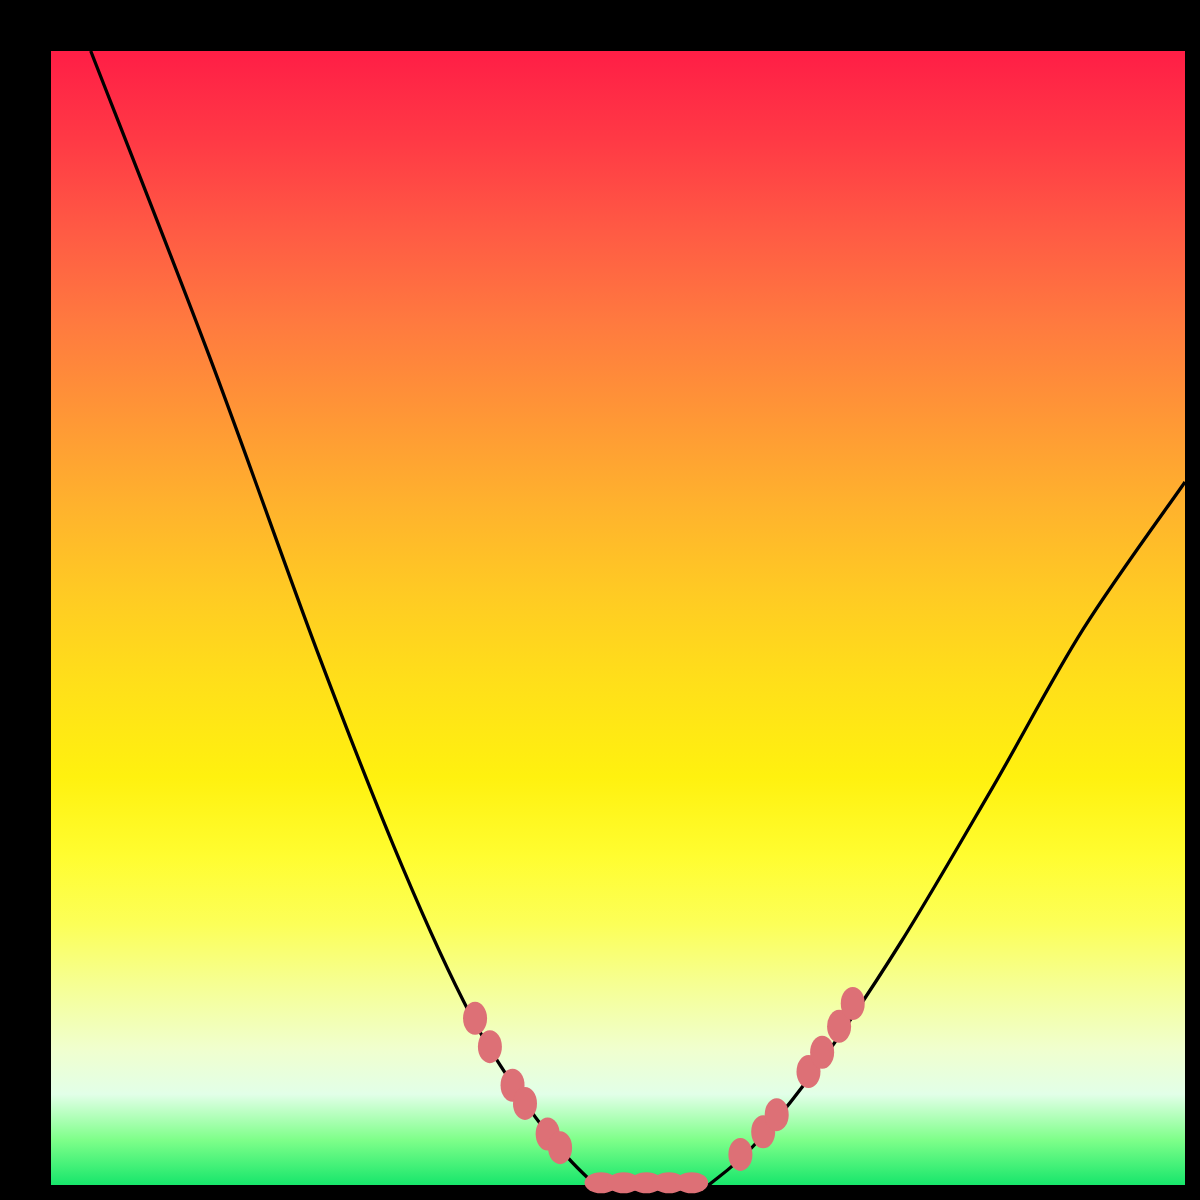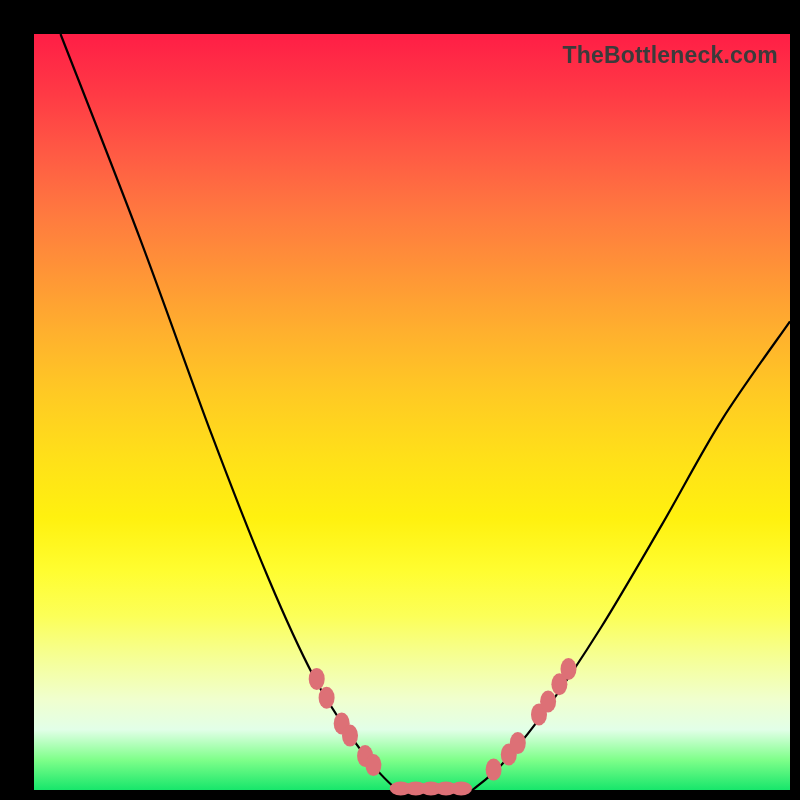--- a/index.html
+++ b/index.html
@@ -59,21 +59,20 @@
     stroke-width: 2.2;
   }
   .bead {
     fill: #dd7076;
   }
 </style>
 </head>
 <body>
 
 <div class="frame">
-  <span class="credit">TheBottleneck.com</span>
 
   <svg class="curve" viewBox="0 0 756 756">
 
     <path id="left-branch" class="stroke" d="M 26.5 0 C 39.7 34.0, 80.6 137.3, 105.8 204.1 C 131.0 270.9, 156.3 344.0, 177.7 400.7 C 199.1 457.4, 217.4 504.0, 234.4 544.3 C 251.4 584.6, 265.8 616.1, 279.7 642.6 C 293.6 669.1, 306.8 687.4, 317.5 703.1 C 328.2 718.9, 336.4 728.3, 344 737.1 C 351.6 745.9, 359.8 752.9, 362.9 756"></path>
 
     <path id="flat-branch" class="stroke" d="M 362.9 756.0 L 438.5 756.0"></path>
 
     <path id="right-branch" class="stroke" d="M 438.5 756 C 443.5 751.6, 456.1 743.4, 468.7 729.5 C 481.3 715.6, 497.7 695.5, 514.1 672.8 C 530.5 650.1, 548.1 623.7, 567 593.5 C 585.9 563.3, 607.3 526.0, 627.5 491.4 C 647.7 456.8, 666.6 419.6, 688 385.6 C 709.4 351.6, 744.7 303.7, 756 287.3"></path>
 
     <g id="beads-left">

